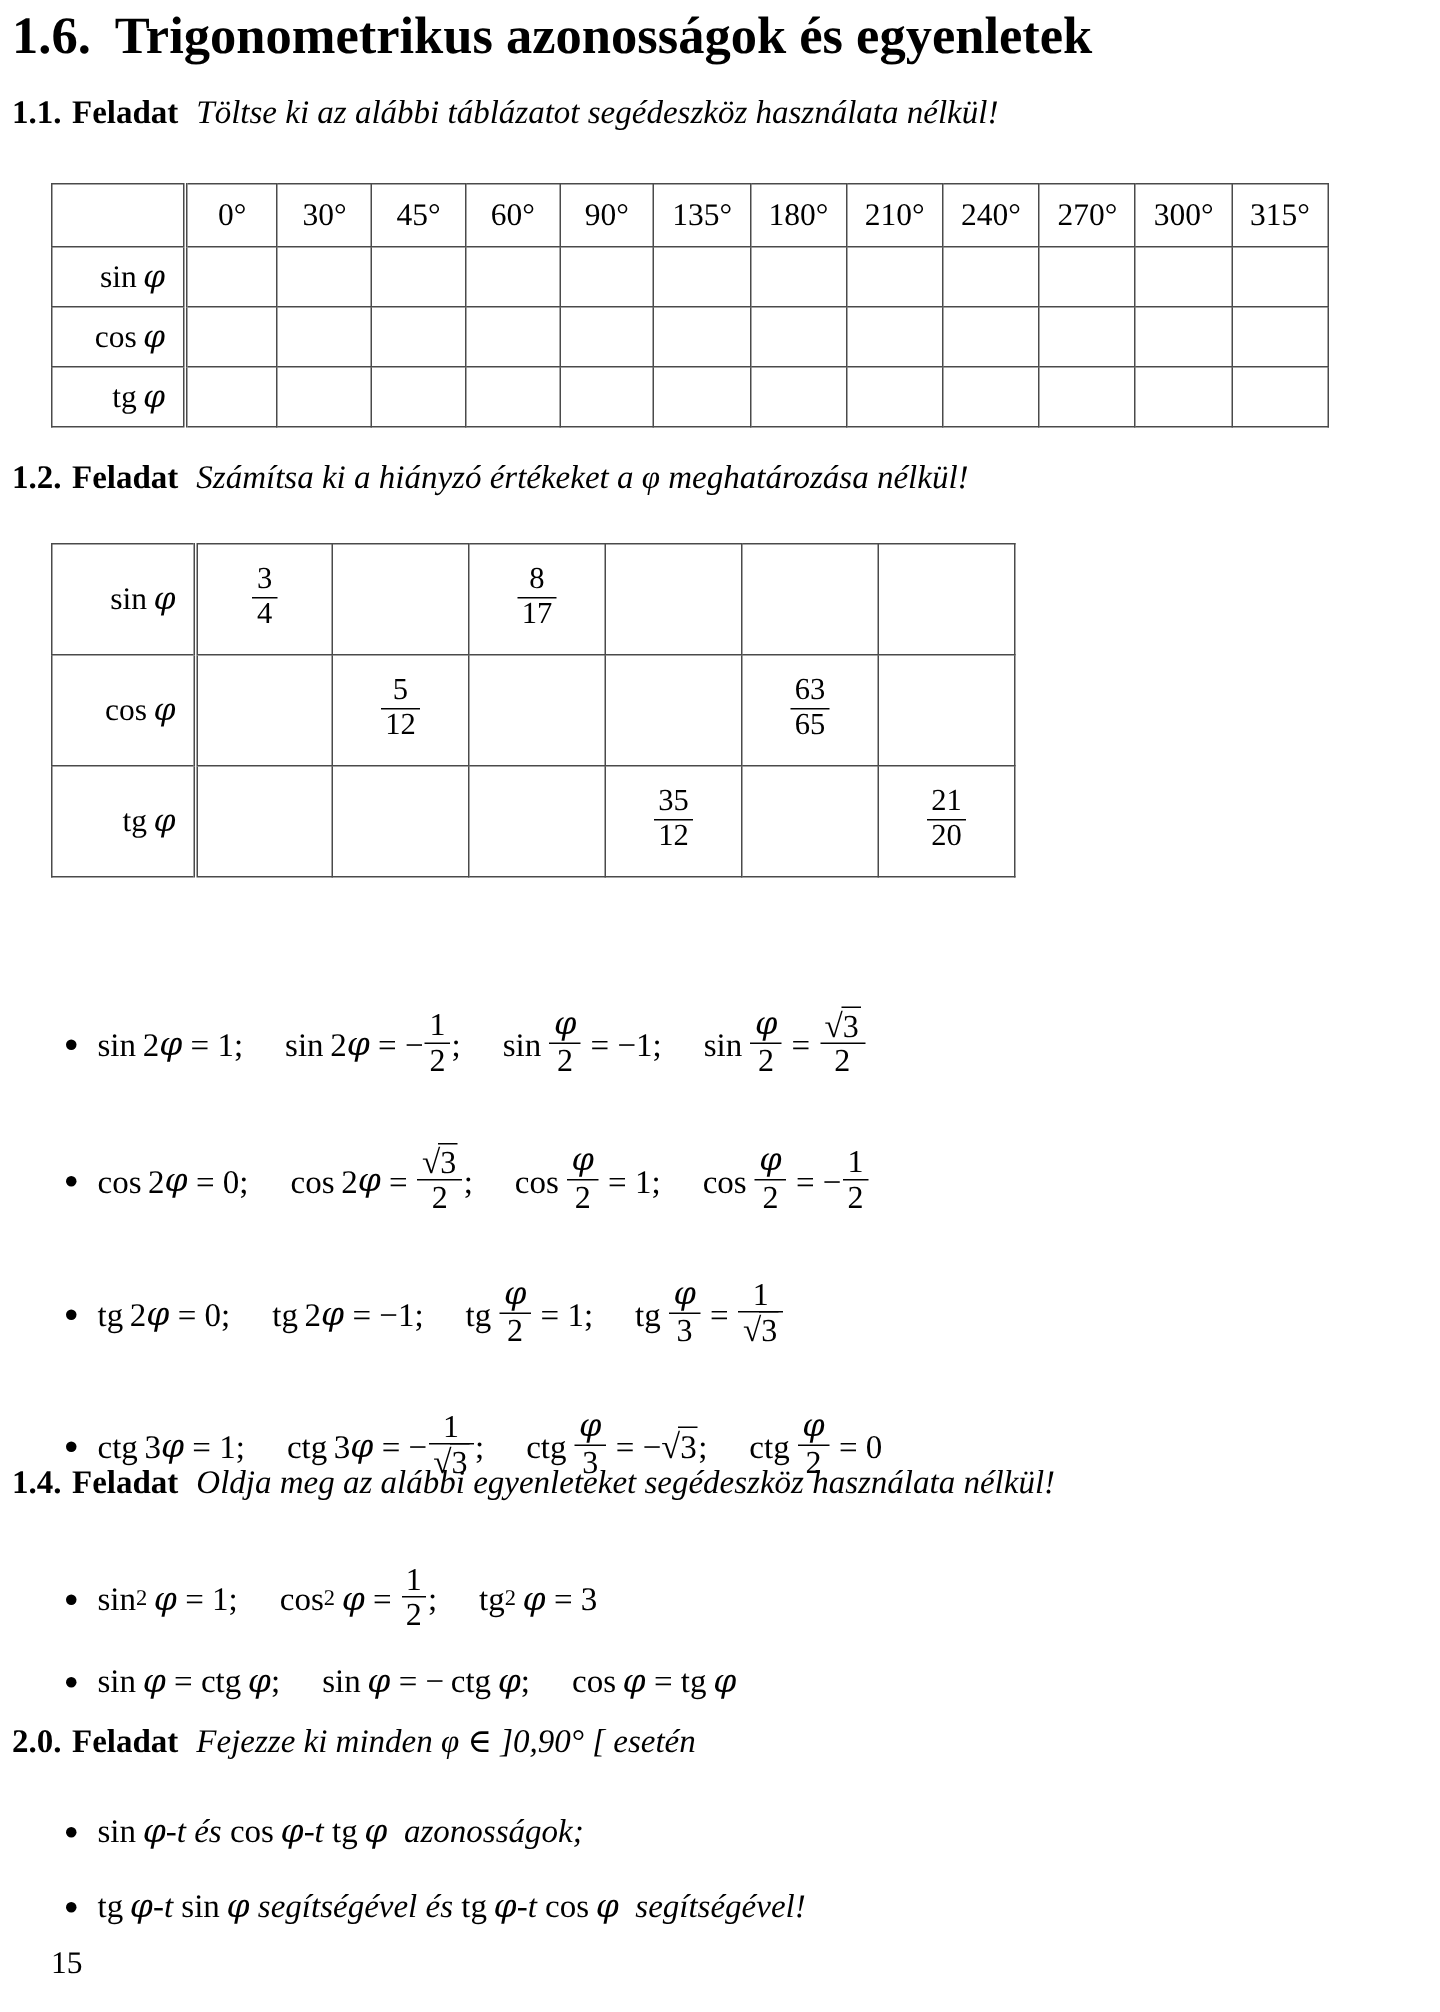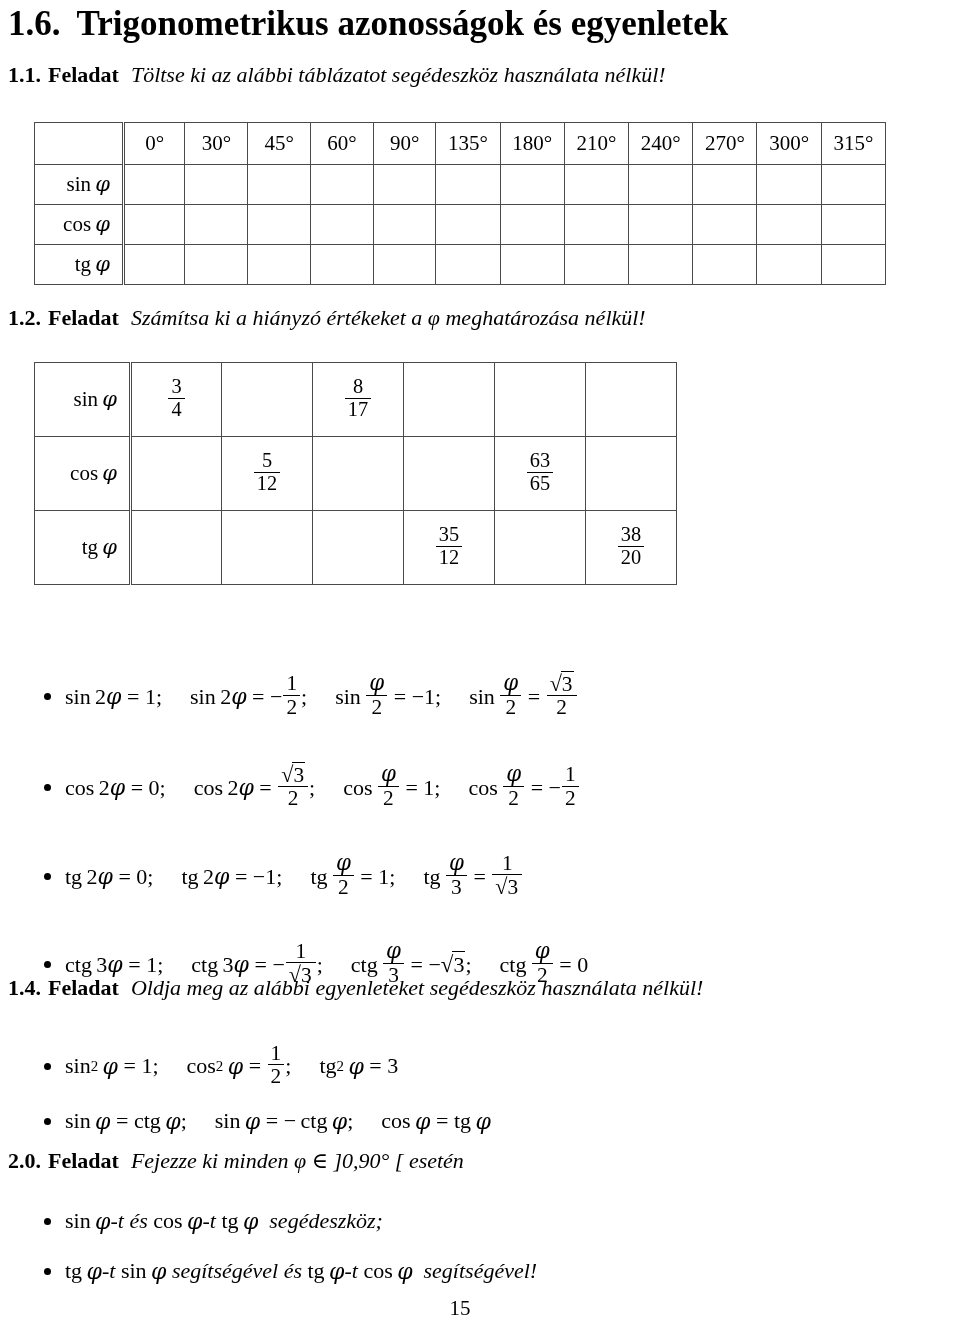--- a/index.html
+++ b/index.html
@@ -111,21 +111,20 @@
   .bullet-line .eqs { display: inline-flex; align-items: center; }
   .bullet-line .eq { display: inline-flex; align-items: center; margin-right: 28px; }
   .bullet-line .eq:last-child { margin-right: 0; }
 
   .italic-item { font-style: italic; }
 
   .page-number {
     position: absolute;
     left: 0; right: 0;
     top: 1296px;
-    text-align: center;
     font-size: 21px;
     padding-left: 34px;
   }
 </style>
 </head>
 <body>
 
 <div class="page">
 
   <div class="chapter-title">
@@ -225,21 +224,21 @@
       <td class="cell"><span class="frac"><span class="num">63</span><span class="den">65</span></span></td>
       <td class="cell"></td>
     </tr>
     <tr>
       <td class="lbl"><span class="op">tg</span> <span class="phi">φ</span></td>
       <td class="cell"></td>
       <td class="cell"></td>
       <td class="cell"></td>
       <td class="cell"><span class="frac"><span class="num">35</span><span class="den">12</span></span></td>
       <td class="cell"></td>
-      <td class="cell"><span class="frac"><span class="num">38</span><span class="den">20</span></span></td>
+      <td class="cell"><span class="frac"><span class="num">21</span><span class="den">20</span></span></td>
     </tr>
   </tbody>
     </table>
 
 
   <div class="bullet-line" style="top:673px">
     <span class="dot"></span>
     <span class="eqs">
       <span class="eq">
         <span class="op">sin</span> <span>2</span><span class="phi">φ</span>&nbsp;<span>=</span>&nbsp;<span>1</span><span>;</span>
@@ -390,21 +389,21 @@
   </div>
 
   <div class="task-head" style="top:1148px">
     <span class="tnum">2.0.</span><span class="tword">Feladat</span><span class="tdesc">Fejezze ki minden φ ∈ ]0,90° [ esetén</span>
   </div>
 
   <div class="bullet-line" style="top:1208px">
     <span class="dot"></span>
     <span class="eqs">
       <span class="eq">
-        <span class="op">sin</span> <span class="phi">φ</span><span class="italic-item">-t</span>&nbsp;<span class="italic-item">és</span>&nbsp;<span class="op">cos</span> <span class="phi">φ</span><span class="italic-item">-t</span>&nbsp;<span class="op">tg</span> <span class="phi">φ</span>&nbsp;&nbsp;<span class="italic-item">segédeszköz;</span>
+        <span class="op">sin</span> <span class="phi">φ</span><span class="italic-item">-t</span>&nbsp;<span class="italic-item">és</span>&nbsp;<span class="op">cos</span> <span class="phi">φ</span><span class="italic-item">-t</span>&nbsp;<span class="op">tg</span> <span class="phi">φ</span>&nbsp;&nbsp;<span class="italic-item">azonosságok;</span>
       </span>
     </span>
   </div>
 
   <div class="bullet-line" style="top:1258px">
     <span class="dot"></span>
     <span class="eqs">
       <span class="eq">
         <span class="op">tg</span> <span class="phi">φ</span><span class="italic-item">-t</span>&nbsp;<span class="op">sin</span> <span class="phi">φ</span>&nbsp;<span class="italic-item">segítségével és</span>&nbsp;<span class="op">tg</span> <span class="phi">φ</span><span class="italic-item">-t</span>&nbsp;<span class="op">cos</span> <span class="phi">φ</span>&nbsp;&nbsp;<span class="italic-item">segítségével!</span>
       </span>

